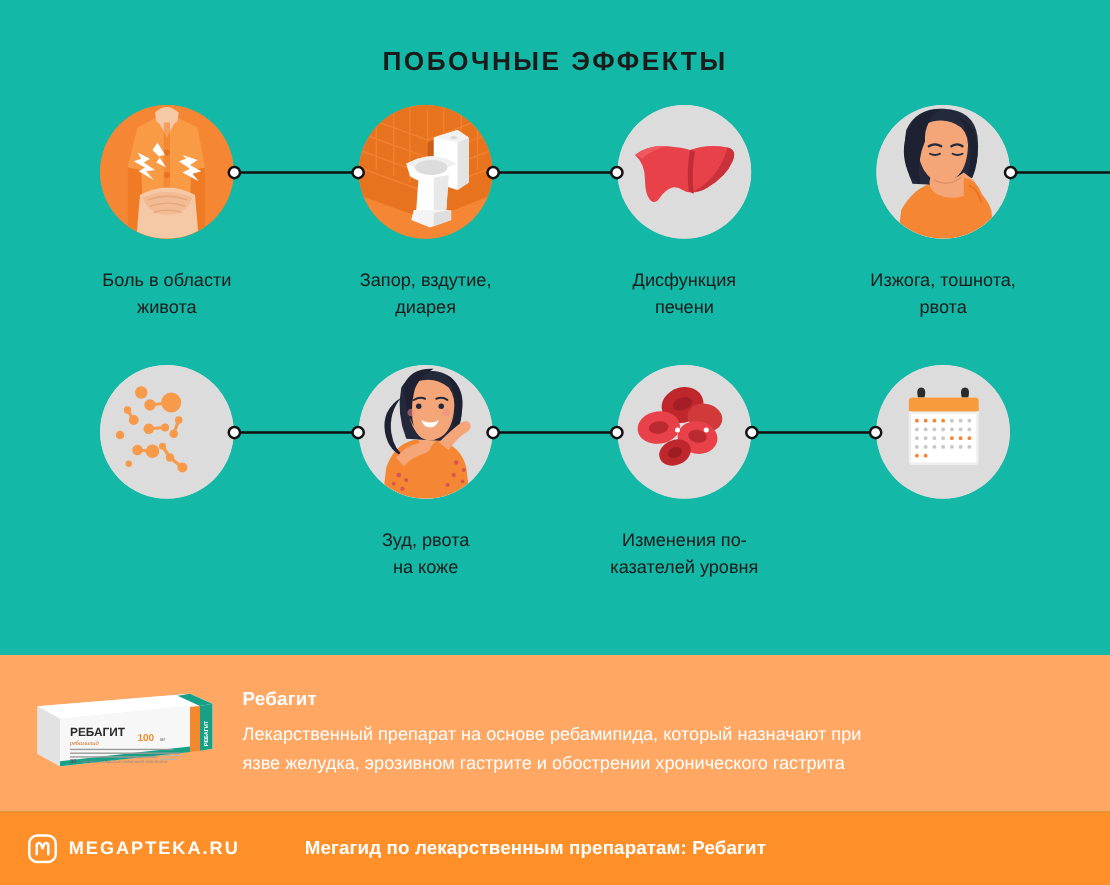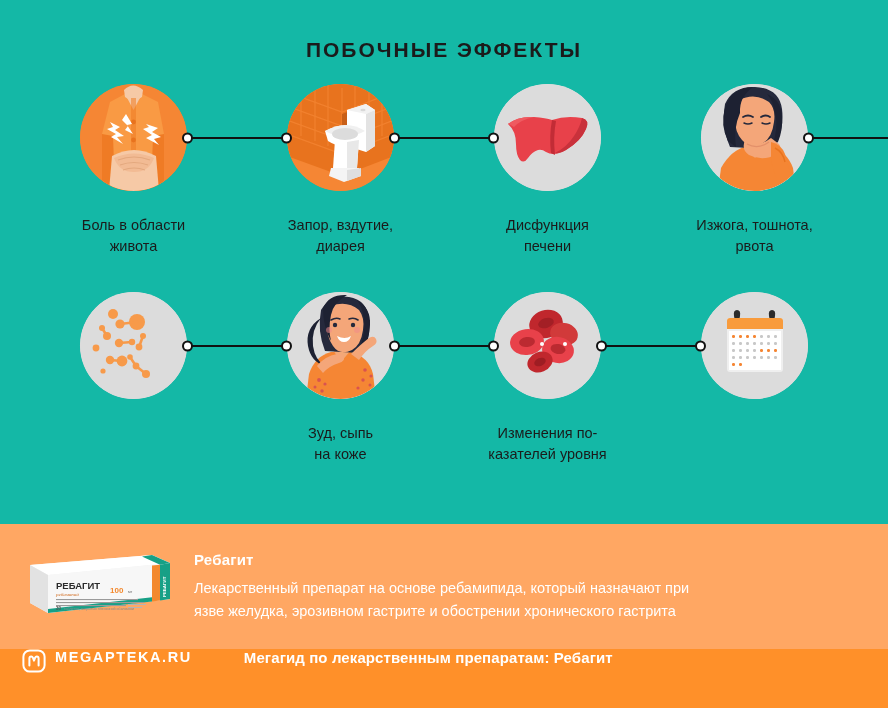--- a/index.html
+++ b/index.html
@@ -130,20 +130,21 @@
   }
   
   .footer {
     position: absolute;
     left: 0;
     top: 649px;
     width: 888px;
     height: 59px;
     background: #ff9029;
     display: flex;
+    align-items: center;
     padding-left: 22px;
     box-sizing: border-box;
   }
   .logo-mark {
     width: 24px;
     height: 24px;
     flex: 0 0 auto;
     margin-right: 9px;
   }
   .logo-word {
@@ -400,21 +401,21 @@
                   <circle cx="35" cy="99" r="1.7"></circle>
                 <circle cx="78" cy="78" r="1.8"></circle>
                   <circle cx="84" cy="84" r="1.6"></circle>
                 <circle cx="76" cy="88" r="1.7"></circle>
                   <circle cx="83" cy="93" r="1.5"></circle>
                 <circle cx="71" cy="96" r="1.6"></circle>
               </g>
             </g>
           </svg>
         </div>
-        <div class="caption">Зуд, сыпь
+        <div class="caption">Зуд, рвота
 на коже</div>
         <div class="connector" style="left:157px; width:100px;">
           <span class="dot left"></span>
           <span class="dot right"></span>
         </div>
       </div>
 
       <div class="cell">
         <div class="circle grey">
           <svg viewBox="0 0 107 107">

